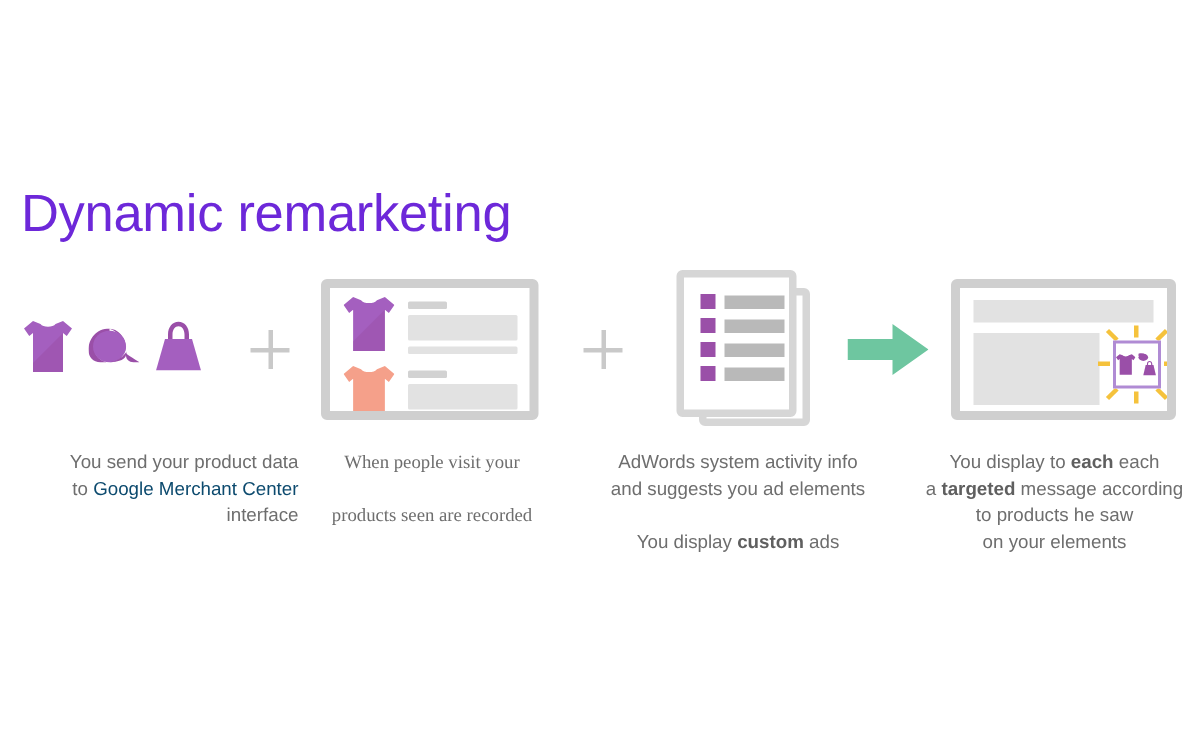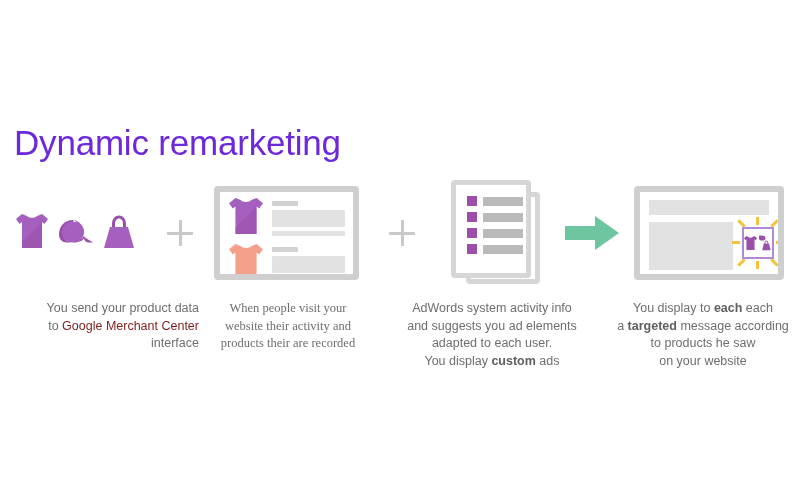--- a/index.html
+++ b/index.html
@@ -149,21 +149,21 @@
   
   #captions { position: absolute; left: 0; top: 300px; width: 800px; }
   .caption {
     position: absolute;
     top: 0;
     font-size: 12.5px;
     line-height: 17.5px;
     color: #6e6e6e;
   }
   .caption b { font-weight: 700; color: #5f5f5f; }
-  .accent-green { color: #7f1d1d; }
+  .accent-green { color: #0c4a6e; }
   #caption-1 { left: 14px;  width: 185px; text-align: right; }
   #caption-2 { left: 198px; width: 180px; text-align: center; font-family: Liberation Serif, serif; }
   #caption-3 { left: 392px; width: 200px; text-align: center; }
   #caption-4 { left: 608px; width: 190px; text-align: center; }
 </style>
 </head>
 <body>
 
 <div id="slide-title">Dynamic remarketing</div>
 
@@ -315,31 +315,31 @@
 <div id="captions">
 
   <div class="caption" id="caption-1">
     <span>You send your product data</span><br>
     <span>to </span><span class="accent-green">Google Merchant Center</span><br>
     <span>interface</span>
   </div>
 
   <div class="caption" id="caption-2">
     <span>When people visit your</span><br>
-    <span>website their activity and</span><br>
-    <span>products their are recorded</span>
+    <br>
+    <span>products seen are recorded</span>
   </div>
 
   <div class="caption" id="caption-3">
     <span>AdWords system activity info</span><br>
     <span>and suggests you ad elements</span><br>
-    <span>adapted to each user.</span><br>
+    <br>
     <span>You display </span><b>custom</b><span> ads</span>
   </div>
 
   <div class="caption" id="caption-4">
     <span>You display to </span><b>each</b><span> each</span><br>
     <span>a </span><b>targeted</b><span> message according</span><br>
     <span>to products he saw</span><br>
-    <span>on your website</span>
+    <span>on your elements</span>
   </div>
 
 </div>
 
 </body></html>

